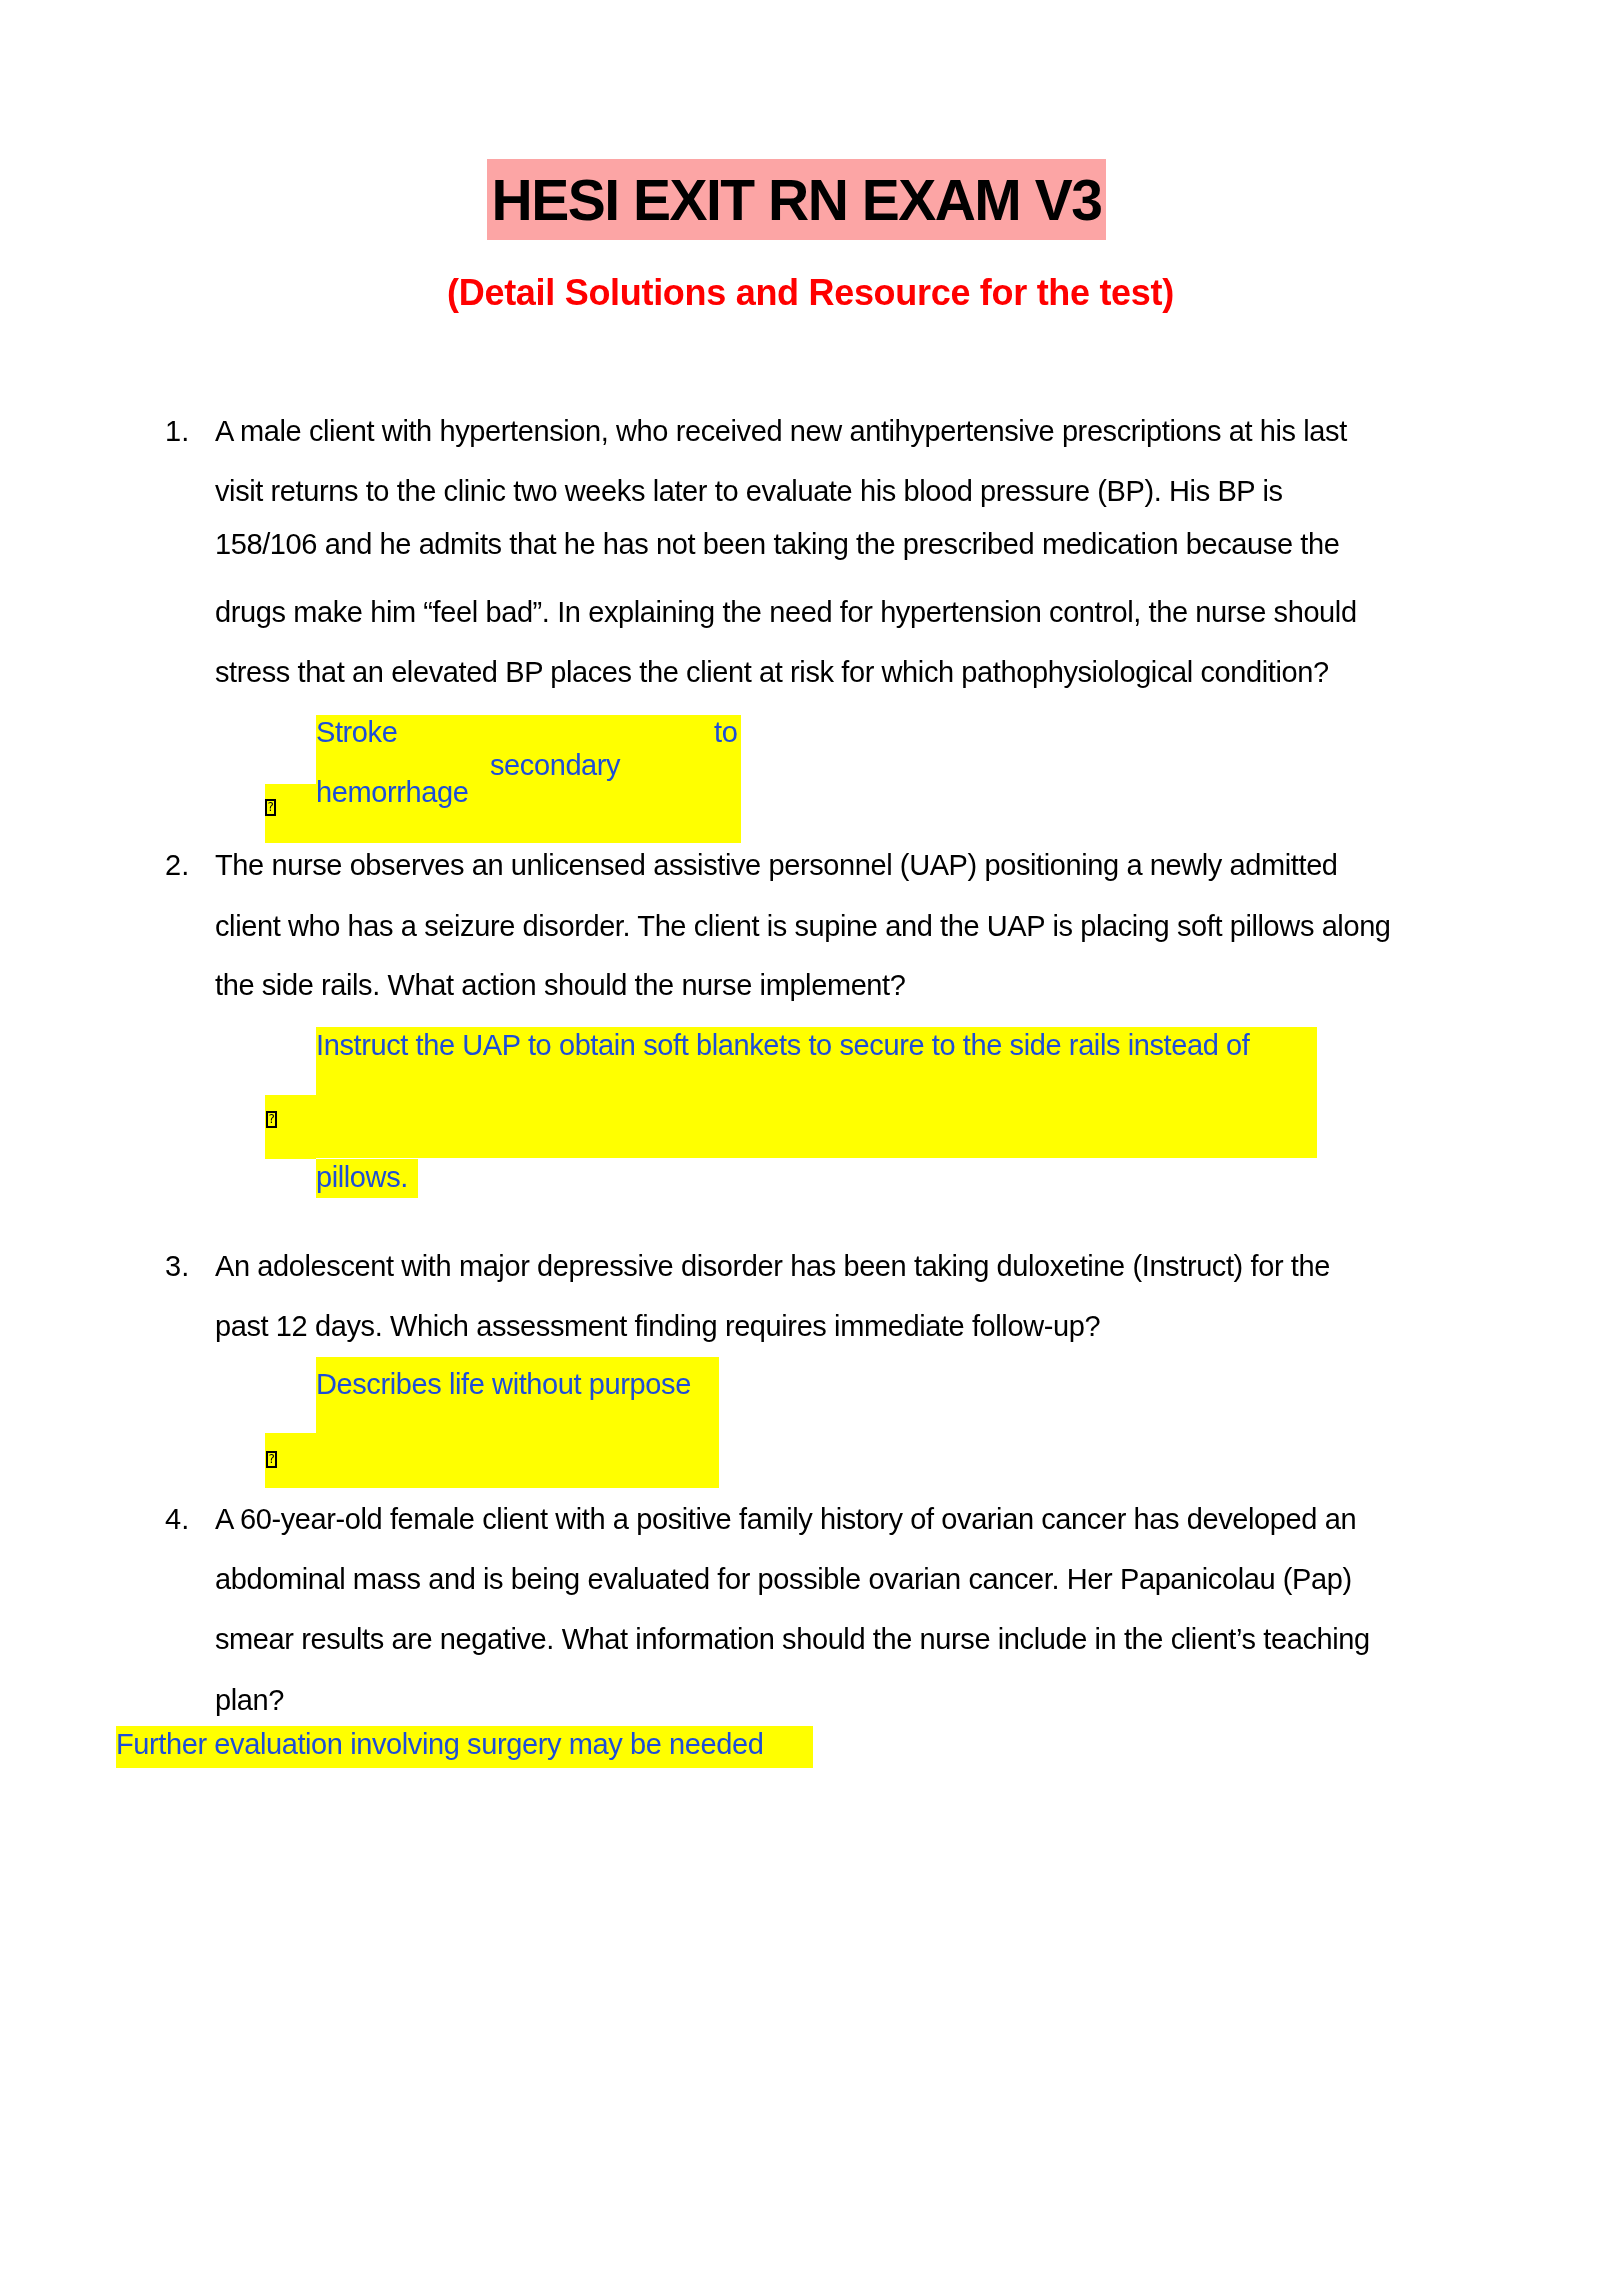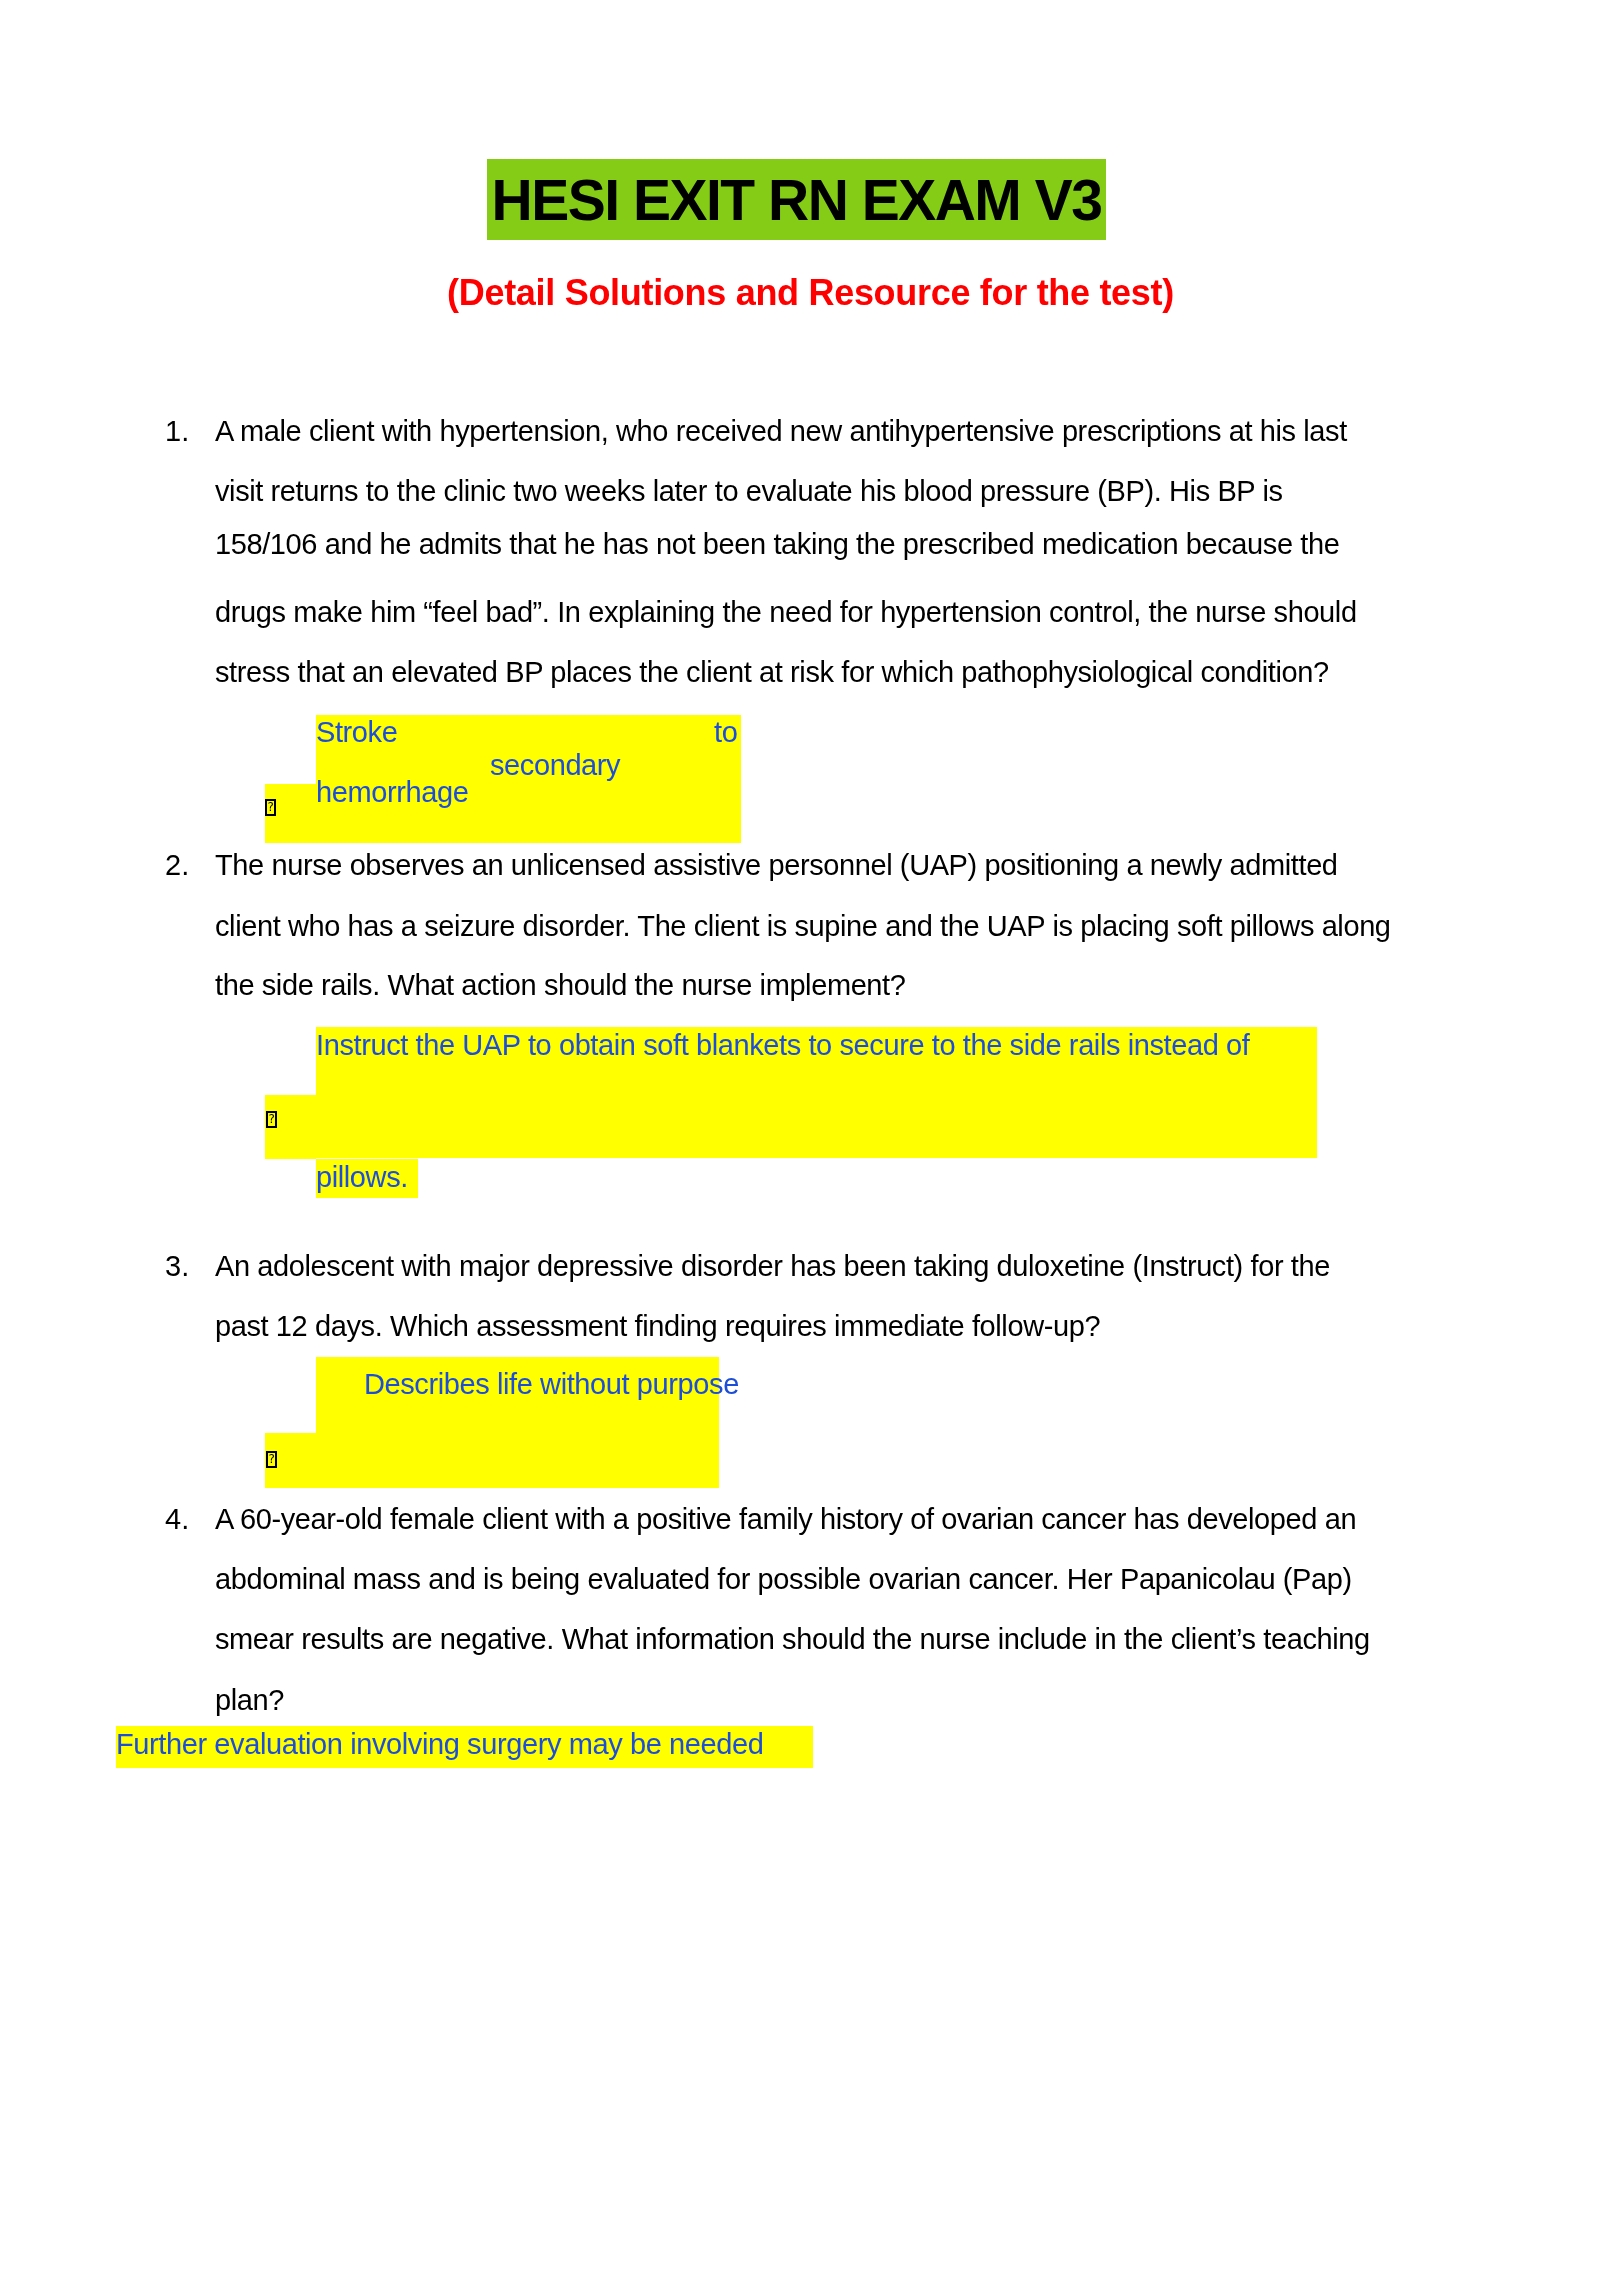--- a/index.html
+++ b/index.html
@@ -1,21 +1,21 @@
 <!DOCTYPE html>
 <html><head>
 <meta charset="utf-8">
 <style>
   html, body { margin:0; padding:0; background:#ffffff; }
   body { width:1621px; height:2293px; position:relative; overflow:hidden;
          font-family:"Liberation Sans", "DejaVu Sans", sans-serif; color:#000; }
   .page { position:absolute; left:0; top:0; width:1621px; height:2293px; }
 
   .title-box { position:absolute; left:487px; top:159px; width:619px; height:81px;
-               background:#84cc16;text-decoration:underline; }
+               background:#fca5a5;text-decoration:underline; }
   .title { position:absolute; left:0; top:0; width:100%; height:100%;
            display:flex; align-items:center; justify-content:center;
            font-weight:bold; font-size:57px; letter-spacing:-1.5px; color:#000; white-space:nowrap; }
   .subtitle { position:absolute; left:0; width:1621px; top:272px; text-align:center;
               font-weight:bold; font-size:36px; color:#ff0000; letter-spacing:-0.3px; white-space:nowrap; }
 
   .q-num { position:absolute; left:165px; font-size:29px; }
   .q-line { position:absolute; left:215px; font-size:29px; white-space:nowrap; letter-spacing:-0.4px; }
 
   .hl { position:absolute; background:#ffff00; }
@@ -65,21 +65,21 @@
     <div class="ans" style="left:316px; top:1161px;">pillows.</div>
   </div>
 
   <div>
     <div class="q-num" style="top:1250px;">3.</div>
     <div class="q-line" style="top:1250px;">An adolescent with major depressive disorder has been taking duloxetine (Instruct) for the</div>
     <div class="q-line" style="top:1310px;">past 12 days. Which assessment finding requires immediate follow-up?</div>
 
     <div class="hl" style="left:316px; top:1357px; width:403px; height:131px;"></div>
     <div class="hl" style="left:265px; top:1433px; width:51px; height:55px;"></div>
-    <div class="ans" style="left:316px; top:1368px;padding-left:48px;">Describes life without purpose</div>
+    <div class="ans" style="left:316px; top:1368px;">Describes life without purpose</div>
     <div class="glyph" style="left:266px; top:1451px;">?</div>
   </div>
 
   <div>
     <div class="q-num" style="top:1503px;">4.</div>
     <div class="q-line" style="top:1503px;">A 60-year-old female client with a positive family history of ovarian cancer has developed an</div>
     <div class="q-line" style="top:1563px;">abdominal mass and is being evaluated for possible ovarian cancer. Her Papanicolau (Pap)</div>
     <div class="q-line" style="top:1623px;">smear results are negative. What information should the nurse include in the client’s teaching</div>
     <div class="q-line" style="top:1684px;">plan?</div>
 

